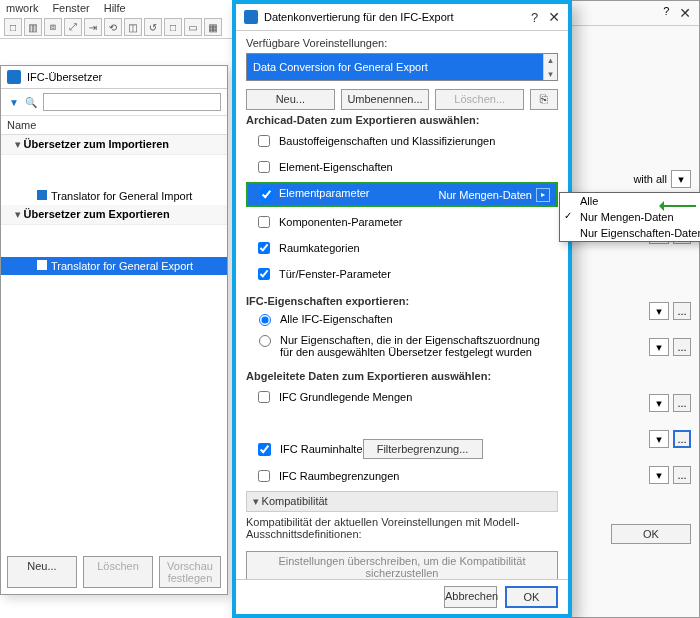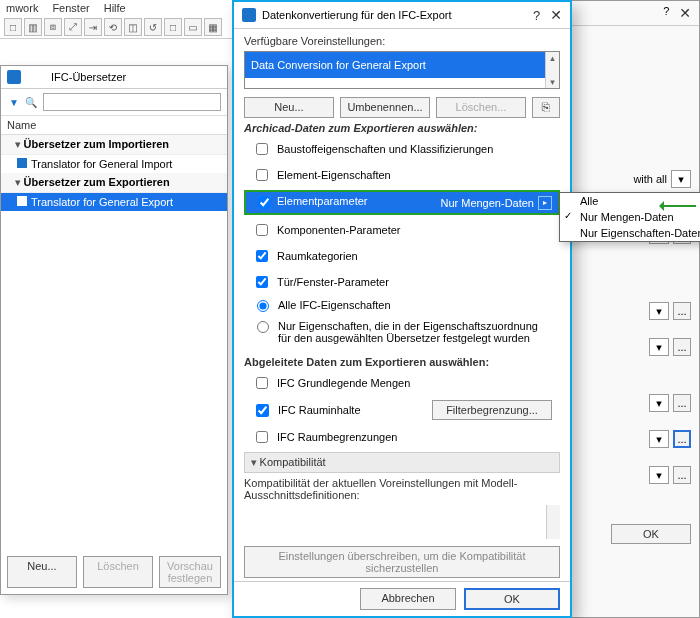--- a/index.html
+++ b/index.html
@@ -1,73 +1,73 @@
 <!DOCTYPE html>
 <html><head>
 <meta charset="utf-8">
 <style>
   * { box-sizing: border-box; font-family: "Segoe UI", Tahoma, sans-serif; font-size: 11px; }
   body { margin: 0; width: 700px; height: 618px; background: #fff; overflow: hidden; position: relative; }
   .menubar { display: flex; gap: 14px; padding: 2px 6px; color: #333; }
   .toolbar { padding: 2px 4px; border-bottom: 1px solid #ccc; display: flex; gap: 2px; }
   .tbtn { width: 18px; height: 18px; border: 1px solid #bbb; background: #f5f5f5; display:flex; align-items:center; justify-content:center; color:#555; font-size:10px; }
   .panel { position: absolute; left: 0; top: 65px; width: 228px; height: 530px; background: #fff; border: 1px solid #999; box-shadow: 4px 4px 10px rgba(0,0,0,.15); }
-  .panel-title { display:flex; align-items:center; padding:4px 6px; border-bottom:1px solid #ccc;gap:24px; }
+  .panel-title { display:flex; align-items:center; padding:4px 6px; border-bottom:1px solid #ccc; }
   .panel-title .icon { width:14px; height:14px; background:#1a73c8; margin-right:6px; border-radius:2px; }
   .panel-filter { display:flex; align-items:center; gap:4px; padding:4px 6px; border-bottom:1px solid #ddd; }
   .panel-filter .f-icon { width:14px; height:14px; color:#1a73c8; font-size:10px; display:flex; align-items:center; justify-content:center;}
   .panel-filter input { flex:1; height:18px; border:1px solid #aaa; padding:1px 3px;}
   .th { padding:3px 6px; color:#333; border-bottom:1px solid #ddd;}
   .grp { padding:3px 6px 3px 14px; font-weight:bold; background:#f7f7f7; border-bottom:1px solid #eee;}
   .grp::before { content:"▾ "; font-weight:normal; color:#555;}
-  .row { padding:3px 6px 3px 16px; }
+  .row { padding:3px 6px 3px 36px;margin-top:32px; }
   .row .doc-icon { display:inline-block; width:10px; height:10px; background:#1a73c8; margin-right:4px; }
   .row.sel { background:#1a73e8; color:#fff; }
   .panel-foot { position:absolute; bottom:6px; left:6px; right:6px; display:flex; gap:6px;}
   .btn { border:1px solid #999; background:#f3f3f3; padding:3px 0; text-align:center; color:#333; cursor:default; }
   .btn.dis { color:#aaa; }
   .btn.small { width:70px; }
   .btn.big { flex:1; }
 
   
   .back-dialog { position:absolute; right:0; top:0; width:150px; height:618px; border:1px solid #999; background:#f9f9f9; }
   .back-dialog .hdr { display:flex; justify-content:flex-end; gap:10px; padding:4px 8px; border-bottom:1px solid #ccc; }
   .close-x { font-size:14px; color:#333; }
   .back-row { display:flex; justify-content:flex-end; align-items:center; gap:4px; padding:4px 8px;}
   .dd { height:18px; border:1px solid #999; width:20px; display:flex; align-items:center; justify-content:center; background:#fff; }
   .sq { width:18px; height:18px; border:1px solid #999; background:#f3f3f3; display:flex; align-items:center; justify-content:center; }
   .sq.blue { border:2px solid #2b6fd8; }
   .back-dialog .ok { width:80px; margin:6px 8px 0 auto; }
 
   
-  .modal { position:absolute; left:232px; top:0; width:340px; height:618px; background:#fff; border:2px solid #0ea5e9; box-shadow:6px 6px 14px rgba(0,0,0,.25); display:flex; flex-direction:column;}
+  .modal { position:absolute; left:232px; top:0; width:340px; height:618px; background:#fff; border:4px solid #0ea5e9; box-shadow:6px 6px 14px rgba(0,0,0,.25); display:flex; flex-direction:column;}
   .modal-title { display:flex; align-items:center; padding:5px 8px; border-bottom:1px solid #ccc; }
   .modal-title .icon { width:14px; height:14px; background:#1a73c8; margin-right:6px; border-radius:2px;}
   .modal-title .spacer { flex:1; }
   .modal-title .hlp { font-size:13px; color:#333; margin-right:10px;}
   .modal-body { flex:1; overflow:hidden; padding:6px 10px 0 10px; display:flex; flex-direction:column; gap:4px;}
   .label { color:#333; }
   .preset-list { border:1px solid #888; height:56px; background:#fff; position:relative;}
   .preset-sel { background:#1a73e8; color:#fff; padding:7px 6px;}
   .scroll-gutter { position:absolute; right:0; top:0; bottom:0; width:14px; background:#f3f3f3; border-left:1px solid #ccc;}
   .scroll-gutter div { text-align:center; line-height:12px; color:#666; font-size:9px;}
   .preset-btns { display:flex; gap:6px; margin-top:4px;}
   .section { background:#ececec; padding:3px 6px; border:1px solid #ccc; color:#333;}
   .section::before { content:"▾ "; color:#555;}
   .chk { display:flex; align-items:center; gap:6px; padding:2px 8px;}
   .chk input { width:12px; height:12px; }
   .highlight-row { border:2px solid #24a024; display:flex; align-items:center; justify-content:space-between; background:#1a73e8; color:#fff; padding:1px 6px 1px 8px; position:relative;}
   .highlight-row .dd-caret { width:14px; height:14px; background:#1a73e8; border:1px solid #8fc8ff; display:flex; align-items:center; justify-content:center; font-size:8px;}
   .radio { display:flex; align-items:flex-start; gap:6px; padding:2px 8px;}
   .radio input { width:12px; height:12px; margin-top:1px;}
-  .chk-row { display:flex; align-items:center; justify-content:space-between; padding:2px 8px;}
+  .chk-row { display:flex; align-items:center; padding:2px 8px;margin-top:25px;}
   .compat-list { height:50px; overflow:hidden; position:relative; padding-left:8px;}
   .wide-btn { border:1px solid #999; background:#f3f3f3; text-align:center; padding:3px 0; color:#888; margin:3px 0;}
   .modal-foot { border-top:1px solid #ccc; padding:6px 10px; display:flex; justify-content:flex-end; gap:8px;}
-  .modal-foot .btn { width:96px;}
+  .modal-foot .btn { width:53px;}
   .modal-foot .btn.ok { border:2px solid #2b6fd8;}
 
   
   .popup { position:absolute; left:559px; top:192px; background:#fff; border:1px solid #666; box-shadow:3px 3px 8px rgba(0,0,0,.25); z-index:50;}
   .popup .opt { padding:2px 8px 2px 20px; position:relative; white-space:nowrap;}
   .popup .opt.chk::before { content:"✓"; position:absolute; left:4px; top:1px; font-size:10px;}
   .arrow { position:absolute; left:660px; top:205px; width:36px; height:2px; background:#2a9a2a; z-index:60;}
   .arrow::before { content:""; position:absolute; left:-6px; top:-4px; border:5px solid transparent; border-right-color:#2a9a2a;}
   .paper { position:absolute; right:30px; bottom:0; width:160px; height:360px; background: repeating-linear-gradient(#e8eef7, #e8eef7 10px, #f6f8fc 10px, #f6f8fc 20px); border:1px solid #c8d4e4; transform:rotate(-1deg); z-index:-1;}
 </style>
@@ -178,21 +178,21 @@
           <div style="position:absolute;bottom:0;width:100%;">▾</div>
         </div>
     </div>
     <div class="preset-btns">
       <div class="btn" style="flex:1">Neu...</div>
       <div class="btn" style="flex:1">Umbenennen...</div>
       <div class="btn dis" style="flex:1">Löschen...</div>
       <div class="btn" style="width:28px">⎘</div>
     </div>
 
-    <div class="label" style="font-weight:bold;font-style:italic;">Archicad-Daten zum Exportieren auswählen:</div>
+    <div class="label" style="font-weight:bold;">Archicad-Daten zum Exportieren auswählen:</div>
 
     <div class="chk">
         <input type="checkbox" style="">
         <span>Baustoffeigenschaften und Klassifizierungen</span>
       </div>
     <div class="chk">
         <input type="checkbox" style="">
         <span>Element-Eigenschaften</span>
       </div>
 
@@ -210,20 +210,21 @@
       </div>
     <div class="chk">
         <input type="checkbox" checked="" style="">
         <span>Raumkategorien</span>
       </div>
     <div class="chk">
         <input type="checkbox" checked="" style="">
         <span>Tür/Fenster-Parameter</span>
       </div>
 
+    <div class="label" style="font-weight:bold;margin-top:6px;">IFC-Eigenschaften exportieren:</div>
     <div class="radio">
         <input type="radio" name="r" checked="" style="">
         <span>Alle IFC-Eigenschaften</span>
       </div>
     <div class="radio">
         <input type="radio" name="r" style="">
         <span>Nur Eigenschaften, die in der Eigenschaftszuordnung für den ausgewählten Übersetzer festgelegt wurden</span>
       </div>
 
     <div class="label" style="font-weight:bold;margin-top:6px;">Abgeleitete Daten zum Exportieren auswählen:</div>

